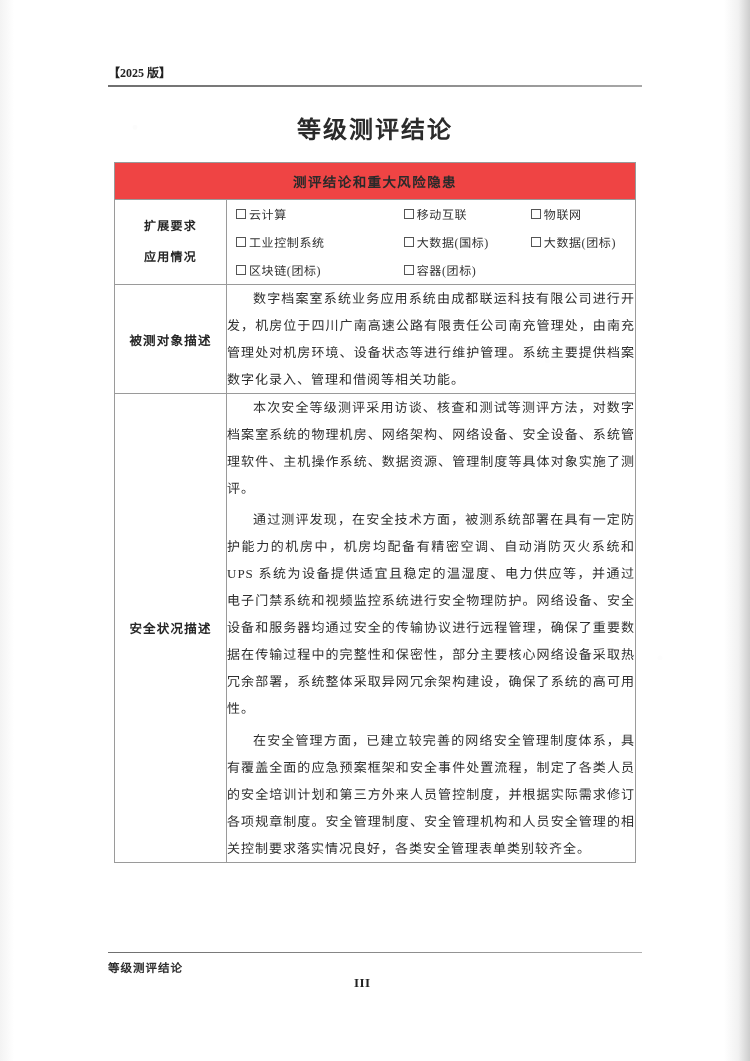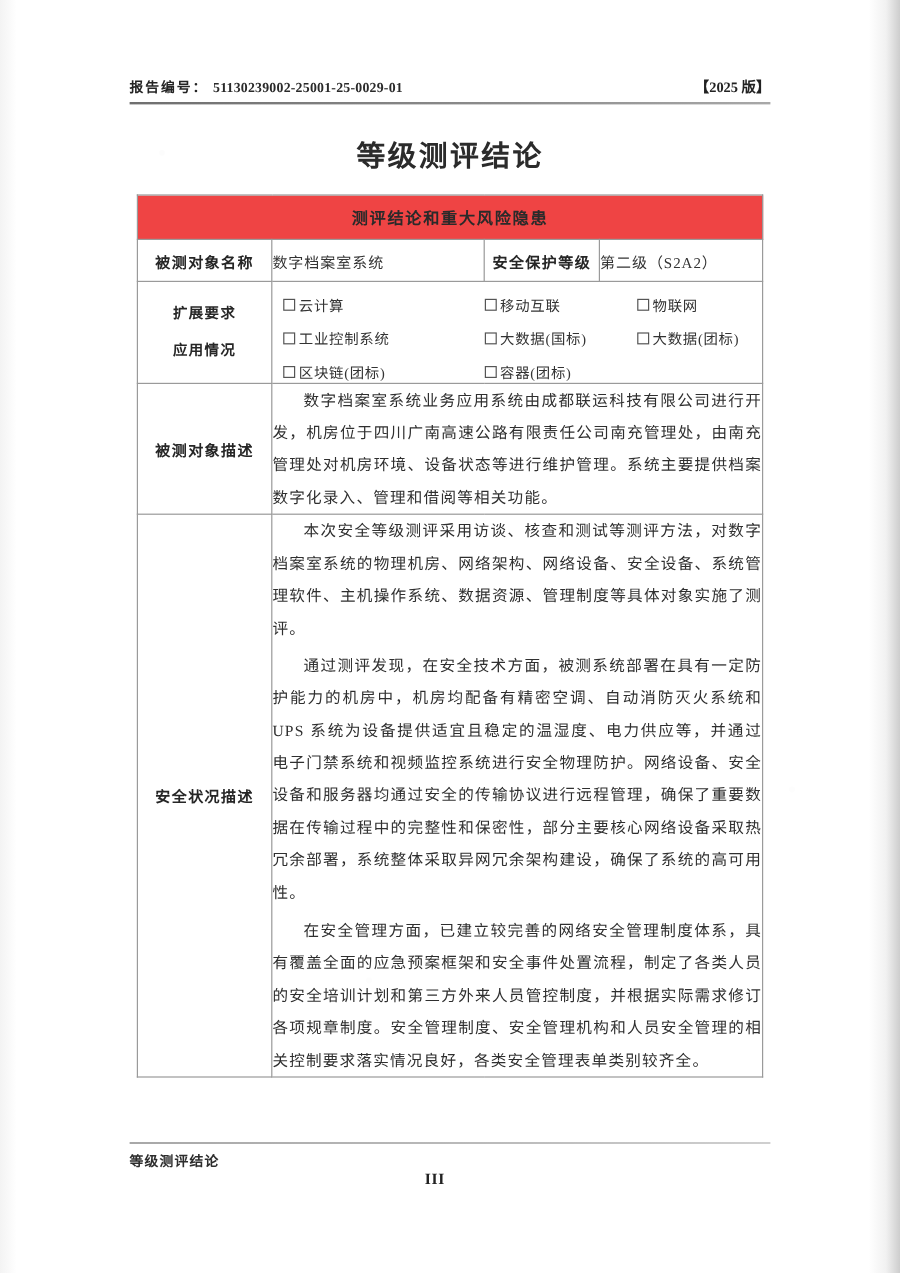--- a/index.html
+++ b/index.html
@@ -176,21 +176,21 @@
     line-height: 2.6;
     padding: 6px 2px;
   }
 
   
   .checkbox-grid {
     padding: 9px 0 9px 0;
   }
   .cb-row {
     display: flex;
-    align-items: flex-end;
+    align-items: center;
     height: 28px;
     gap: 28px;
   }
   .cb-item {
     display: flex;
     align-items: center;
     gap: 3px;
     font-family: "Liberation Serif", "DejaVu Serif", serif;
     font-size: 12px;
     letter-spacing: .6px;
@@ -280,48 +280,38 @@
 </head>
 <body>
 
 <div class="page">
   <div class="scan-shadow-left"></div>
   <div class="scan-shadow-right"></div>
 
   <div class="content">
 
     <div class="doc-header">
-      <div class="hdr-left">
-        <span class="hdr-label">报告编号：</span>
-        <span class="hdr-number">51130239002-25001-25-0029-01</span>
-      </div>
       <div class="hdr-right">【2025 版】</div>
     </div>
     <div class="header-rule"></div>
 
     <div class="page-title">等级测评结论</div>
 
     <table class="conclusion-table">
       <colgroup>
         <col style="width:112px">
         <col style="width:177px">
         <col style="width:96px">
         <col style="width:136px">
       </colgroup>
       <tbody>
         <tr>
           <td class="band-title" colspan="4">测评结论和重大风险隐患</td>
         </tr>
 
-        <tr class="row-name">
-          <td class="cell-label">被测对象名称</td>
-          <td class="cell-value">数字档案室系统</td>
-          <td class="cell-label">安全保护等级</td>
-          <td class="cell-value">第二级（S2A2）</td>
-        </tr>
 
         <tr>
           <td class="cell-label-stack">
             <div>扩展要求</div>
             <div>应用情况</div>
           </td>
           <td class="checkbox-grid" colspan="3">
             <div class="cb-row">
               <div class="cb-col-1">
                   <label class="cb-item">

